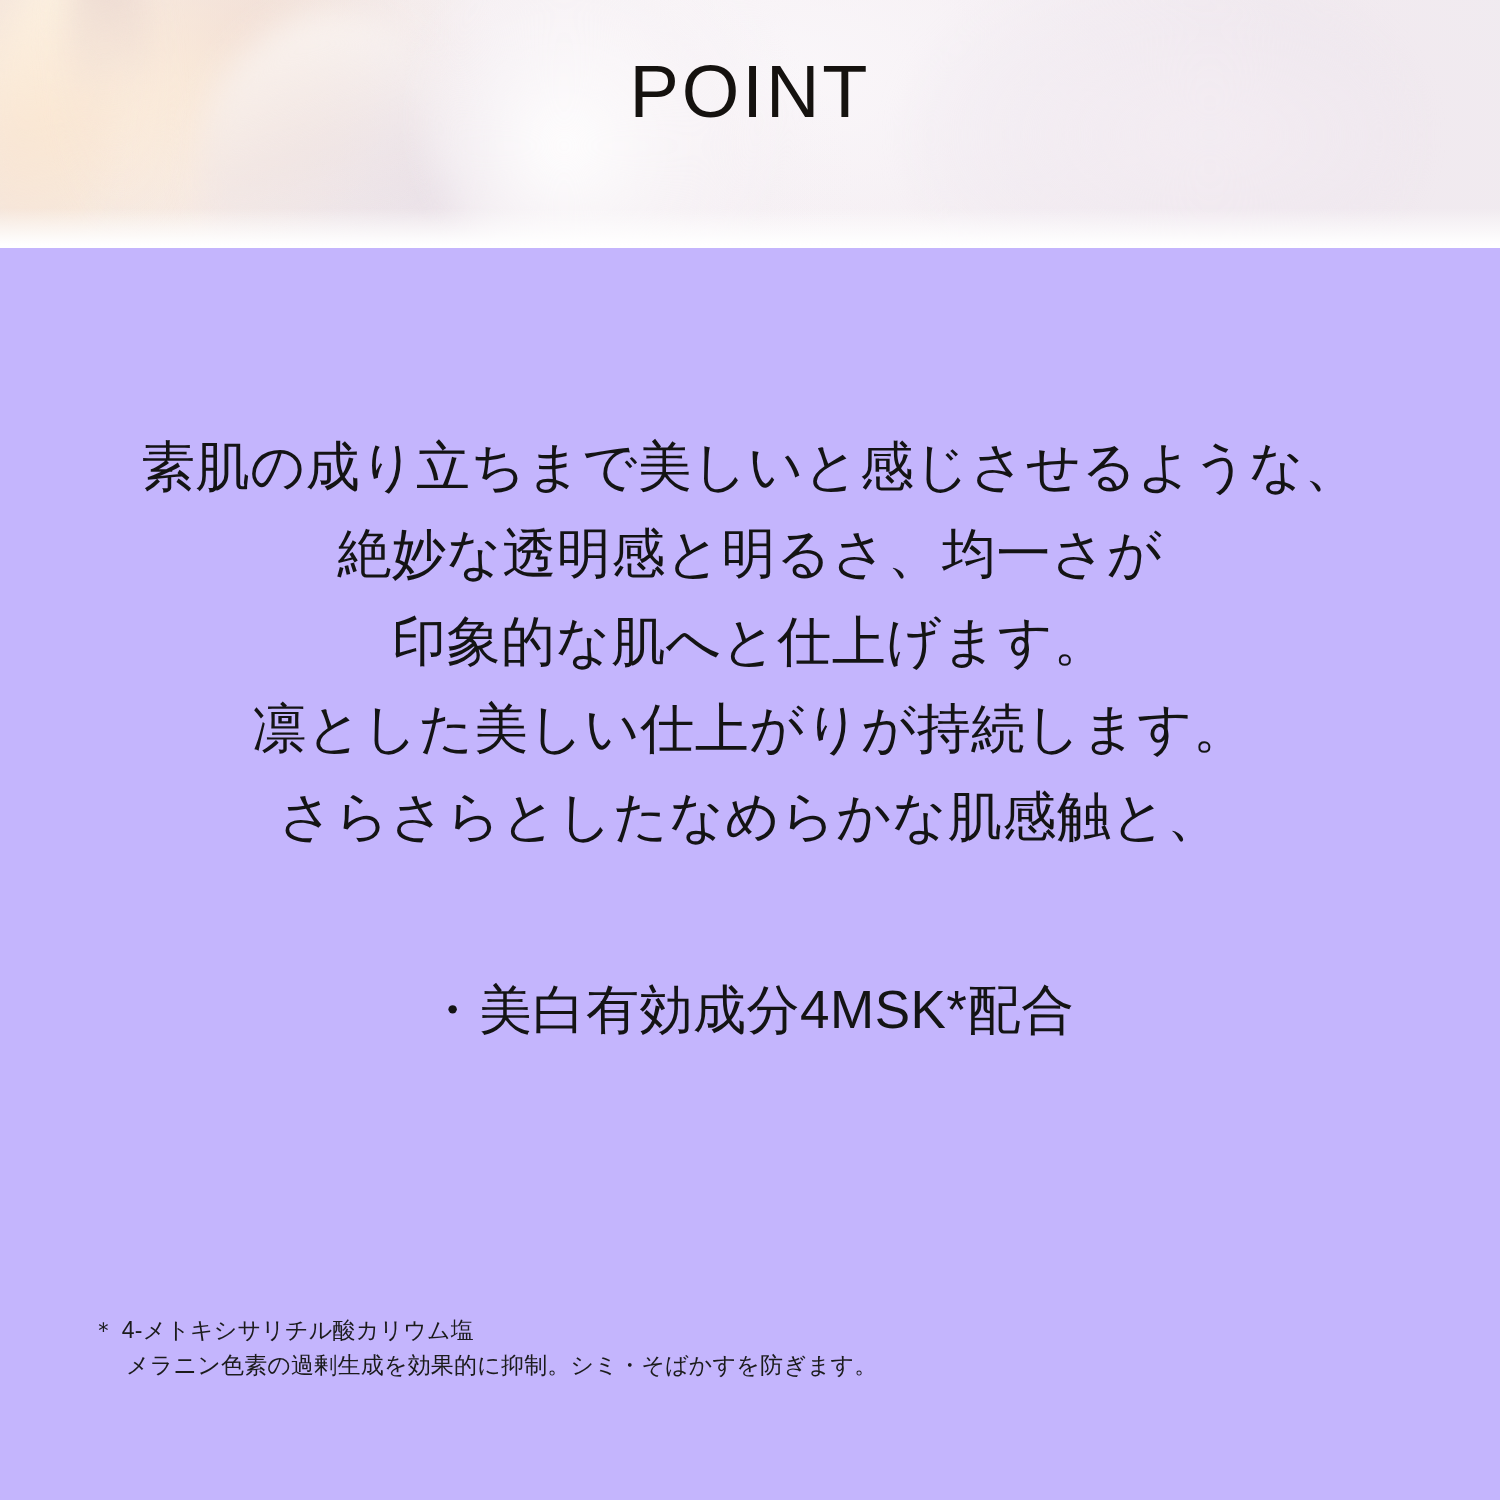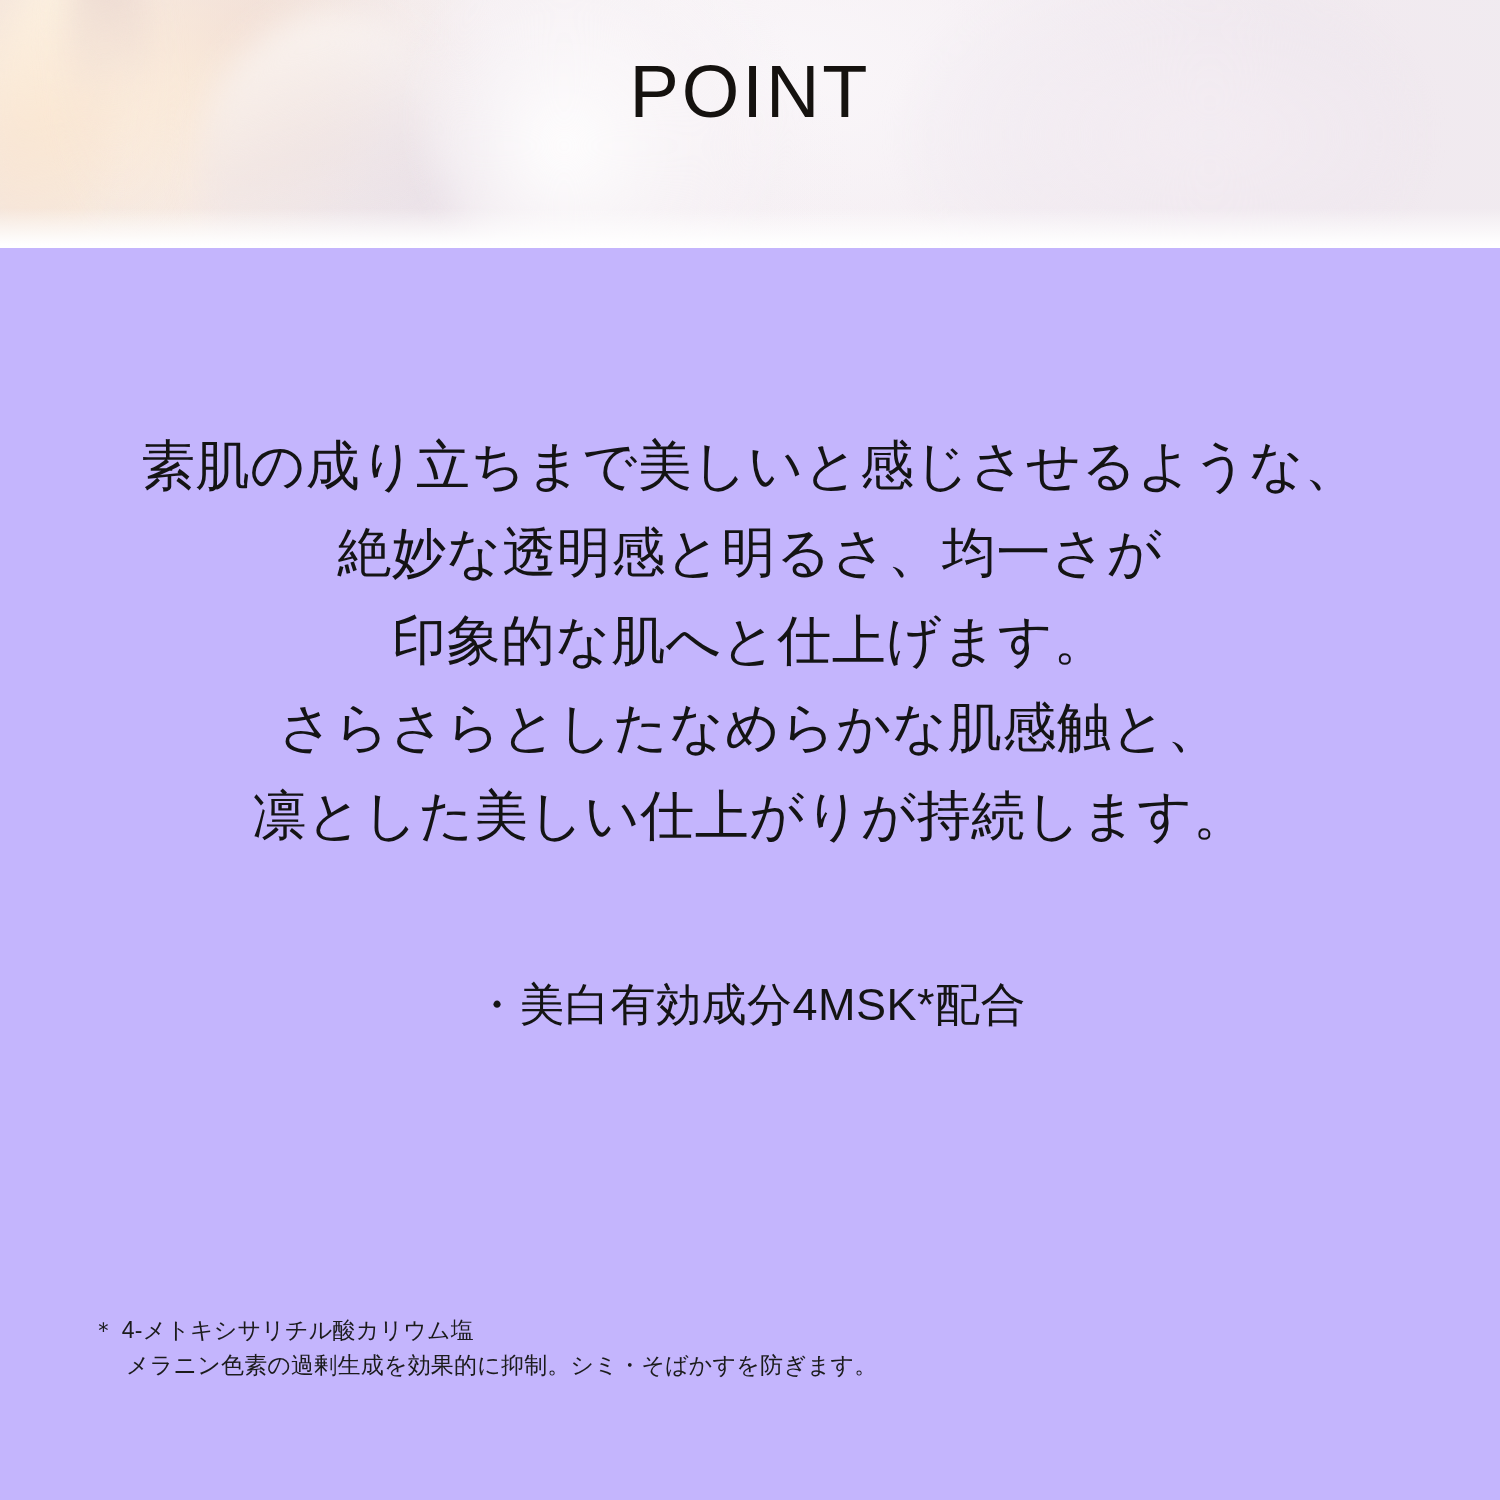--- a/index.html
+++ b/index.html
@@ -109,29 +109,28 @@
     text-align: center;
     font-size: 54px;
     line-height: 1.62;
     letter-spacing: 0.5px;
     color: #141414;
     font-weight: 400;
   }
   .lead .line {
     display: block;
     white-space: nowrap;
-    font-family: Liberation Serif, serif;
   }
   .bullets {
     margin-top: 115px;
     text-align: center;
   }
   .bullet {
     display: block;
-    font-size: 45px;
+    font-size: 53px;
     letter-spacing: 0.5px;
     color: #141414;
     white-space: nowrap;
   }
 
   
   .footnotes {
     position: absolute;
     left: 92px;
     bottom: 118px;
@@ -163,22 +162,22 @@
     <div class="hero-fade"></div>
     <div class="hero-title">POINT</div>
   </div>
 
   <div class="body-area">
 
     <div class="lead">
       <span class="line">素肌の成り立ちまで美しいと感じさせるような、</span>
       <span class="line">絶妙な透明感と明るさ、均一さが</span>
       <span class="line">印象的な肌へと仕上げます。</span>
+      <span class="line">凛とした美しい仕上がりが持続します。</span>
       <span class="line">さらさらとしたなめらかな肌感触と、</span>
-      <span class="line">凛とした美しい仕上がりが持続します。</span>
     </div>
 
     <div class="bullets">
       <span class="bullet">・美白有効成分4MSK*配合</span>
     </div>
 
   </div>
 
   <div class="footnotes">
     <div class="footnote">＊ 4-メトキシサリチル酸カリウム塩</div>

